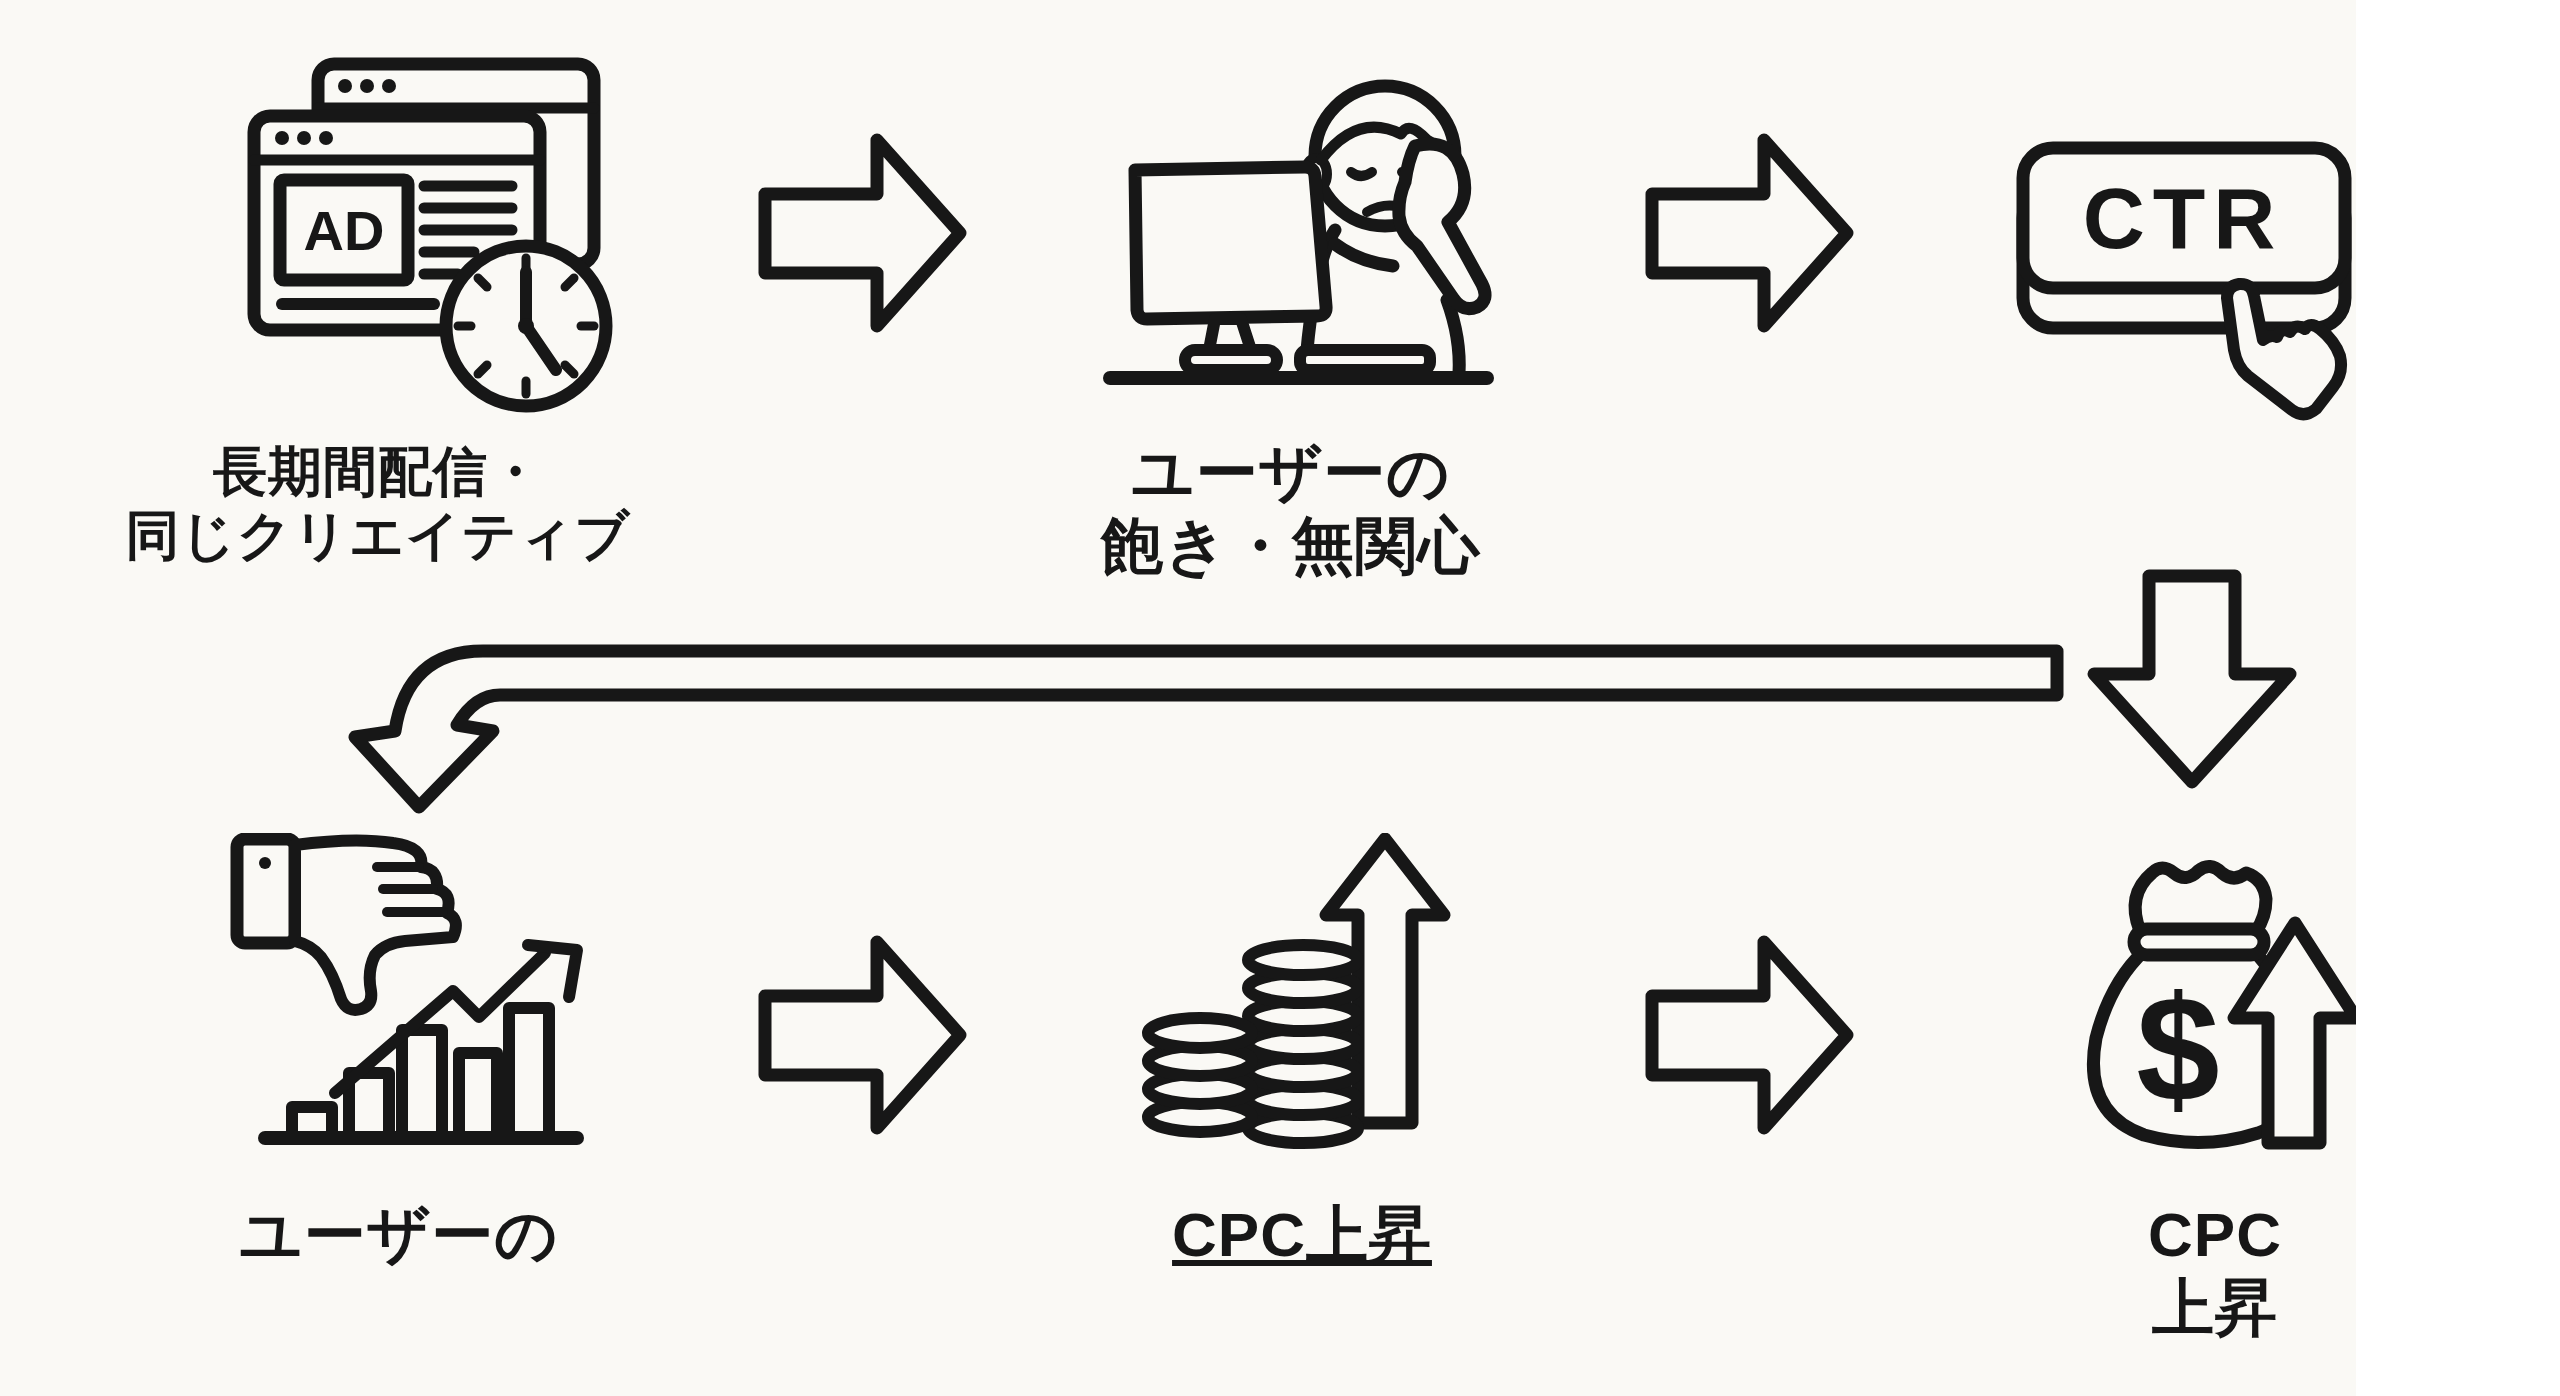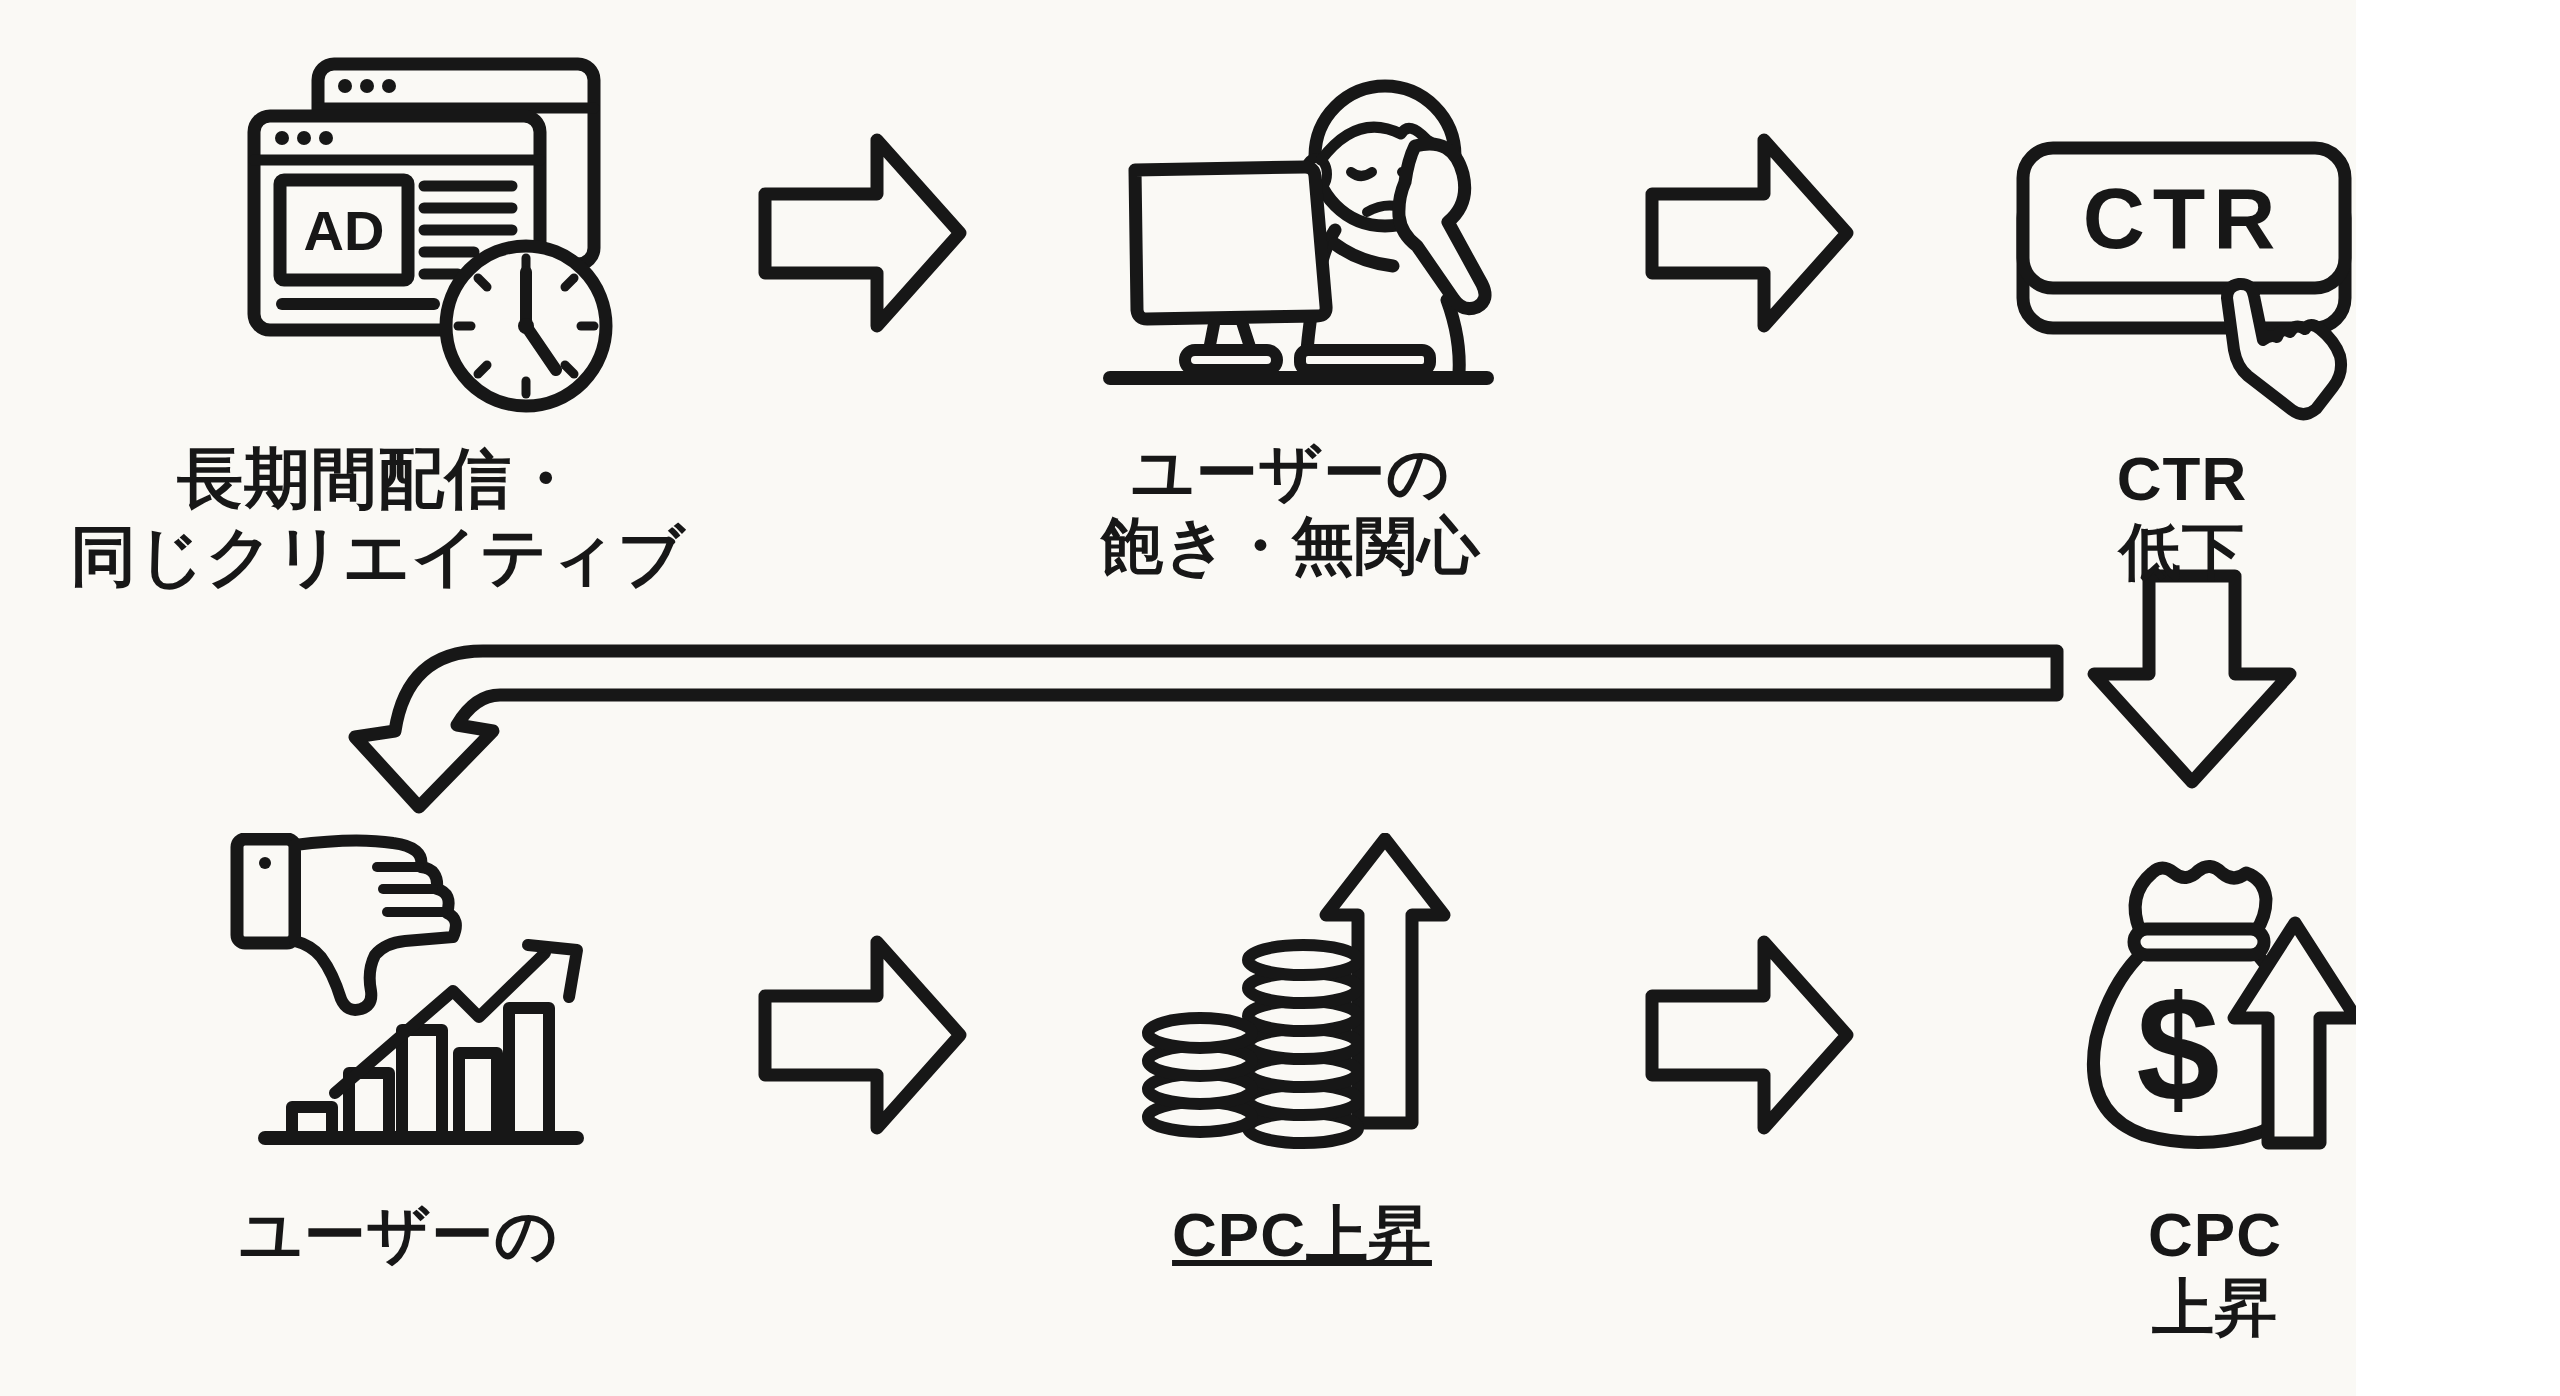--- a/index.html
+++ b/index.html
@@ -10,21 +10,21 @@
     position:absolute;
     transform:translateX(-50%);
     text-align:center;
     white-space:pre-line;
     font-weight:700;
     color:var(--ink);
     line-height:1.18;
     letter-spacing:1px;
   }
   .lbl-62{font-size:62px;text-align:center;}
-  .lbl-54{font-size:66px;}
+  .lbl-54{font-size:54px;}
   
   .ol{fill:var(--bg);stroke:var(--ink);stroke-width:13;stroke-linejoin:round;stroke-linecap:round;}
   .ol12{fill:var(--bg);stroke:var(--ink);stroke-width:12;stroke-linejoin:round;stroke-linecap:round;}
   .ln{fill:none;stroke:var(--ink);stroke-width:12;stroke-linecap:round;stroke-linejoin:round;}
   .ln13{fill:none;stroke:var(--ink);stroke-width:13;stroke-linecap:round;stroke-linejoin:round;}
   .ln14{fill:none;stroke:var(--ink);stroke-width:14;stroke-linecap:round;stroke-linejoin:round;}
   .ln10{fill:none;stroke:var(--ink);stroke-width:10;stroke-linecap:round;stroke-linejoin:round;}
   .dot{fill:var(--ink);stroke:none;}
   .svgtxt{fill:var(--ink);font-family:"Liberation Sans","DejaVu Sans",sans-serif;font-weight:800;}
 </style>
@@ -158,21 +158,20 @@
     <text class="svgtxt" x="96" y="268" font-size="150" text-anchor="middle" style="font-weight:700;">$</text>
     <path class="ol" d="M186,310 L186,185 L152,185 L213,90 L274,185 L238,185 L238,310 Z"></path>
   </svg>
 
   <div class="node-label lbl-54" style="left:378px;top:440px;">長期間配信・
 同じクリエイティブ</div>
 
   <div class="node-label lbl-62" style="left:1291px;top:436px;">ユーザーの
 飽き・無関心</div>
 
-  <div class="node-label lbl-62" style="left:2182px;top:442px;">CTR低下</div>
 
   <div class="node-label lbl-62" style="left:399px;top:1198px;">ユーザーの</div>
 
   <div class="node-label lbl-62" style="left:1302px;top:1198px;text-decoration:underline;">CPC上昇</div>
 
   <div class="node-label lbl-62" style="left:2215px;top:1198px;">CPC上昇</div>
 
 </div>
 
 </body></html>

